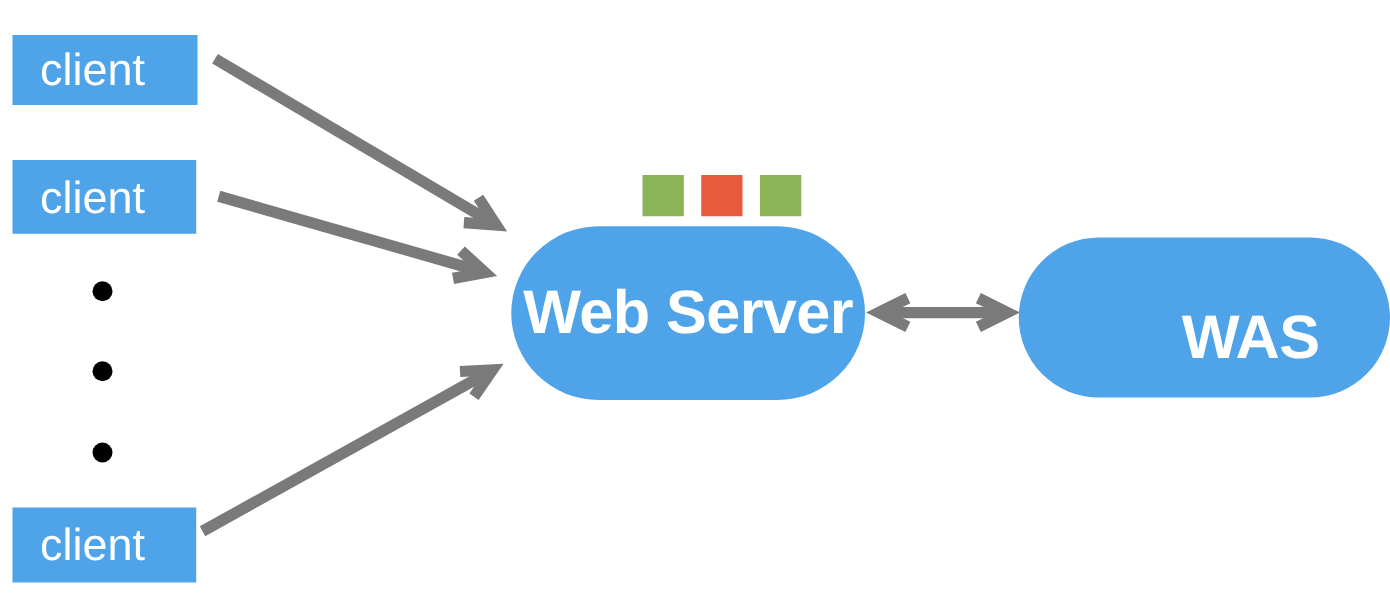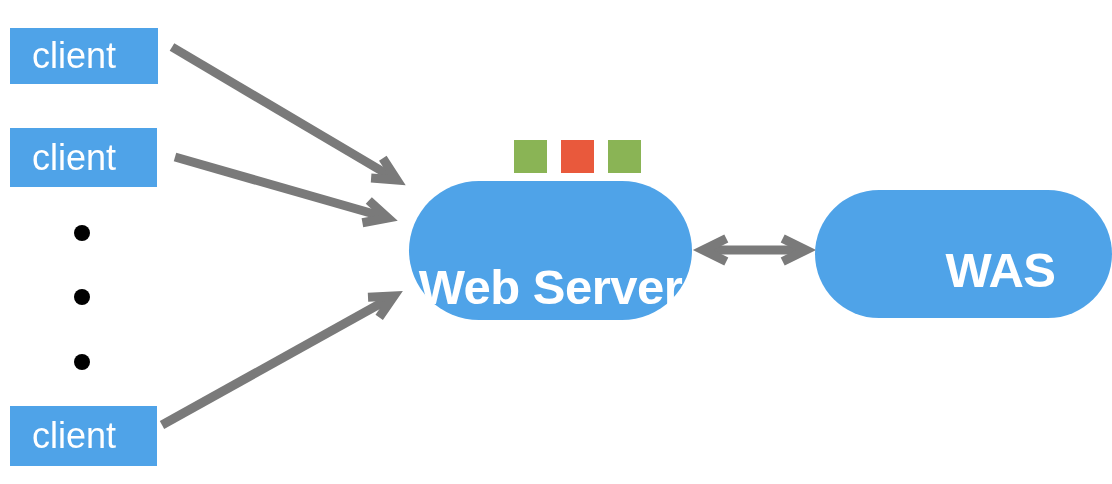--- a/index.html
+++ b/index.html
@@ -87,16 +87,16 @@
     <rect class="sh-square" x="608" y="140" width="33" height="33" fill="#8ab455"></rect>
 
     <rect class="sh-pill" x="409" y="181" width="283" height="139" rx="70" ry="70" fill="#4fa3e8"></rect>
     <rect class="sh-pill" x="815" y="190" width="297" height="128" rx="64" ry="64" fill="#4fa3e8"></rect>
   </svg>
 
   <div class="node-label client-label" style="left: 10px; top: 28px; width: 148px; height: 56px;">client</div>
   <div class="node-label client-label" style="left: 10px; top: 128px; width: 147px; height: 59px;">client</div>
   <div class="node-label client-label" style="left: 10px; top: 406px; width: 147px; height: 60px;">client</div>
 
-  <div class="node-label pill-label" style="left: 409px; top: 181px; width: 283px; height: 139px; margin-top: 37px;">Web Server</div>
+  <div class="node-label pill-label" style="left: 409px; top: 181px; width: 283px; height: 139px;">Web Server</div>
   <div class="node-label pill-label" style="left: 852px; top: 190px; width: 297px; height: 160px;">WAS</div>
 
 </div>
 
 </body></html>

